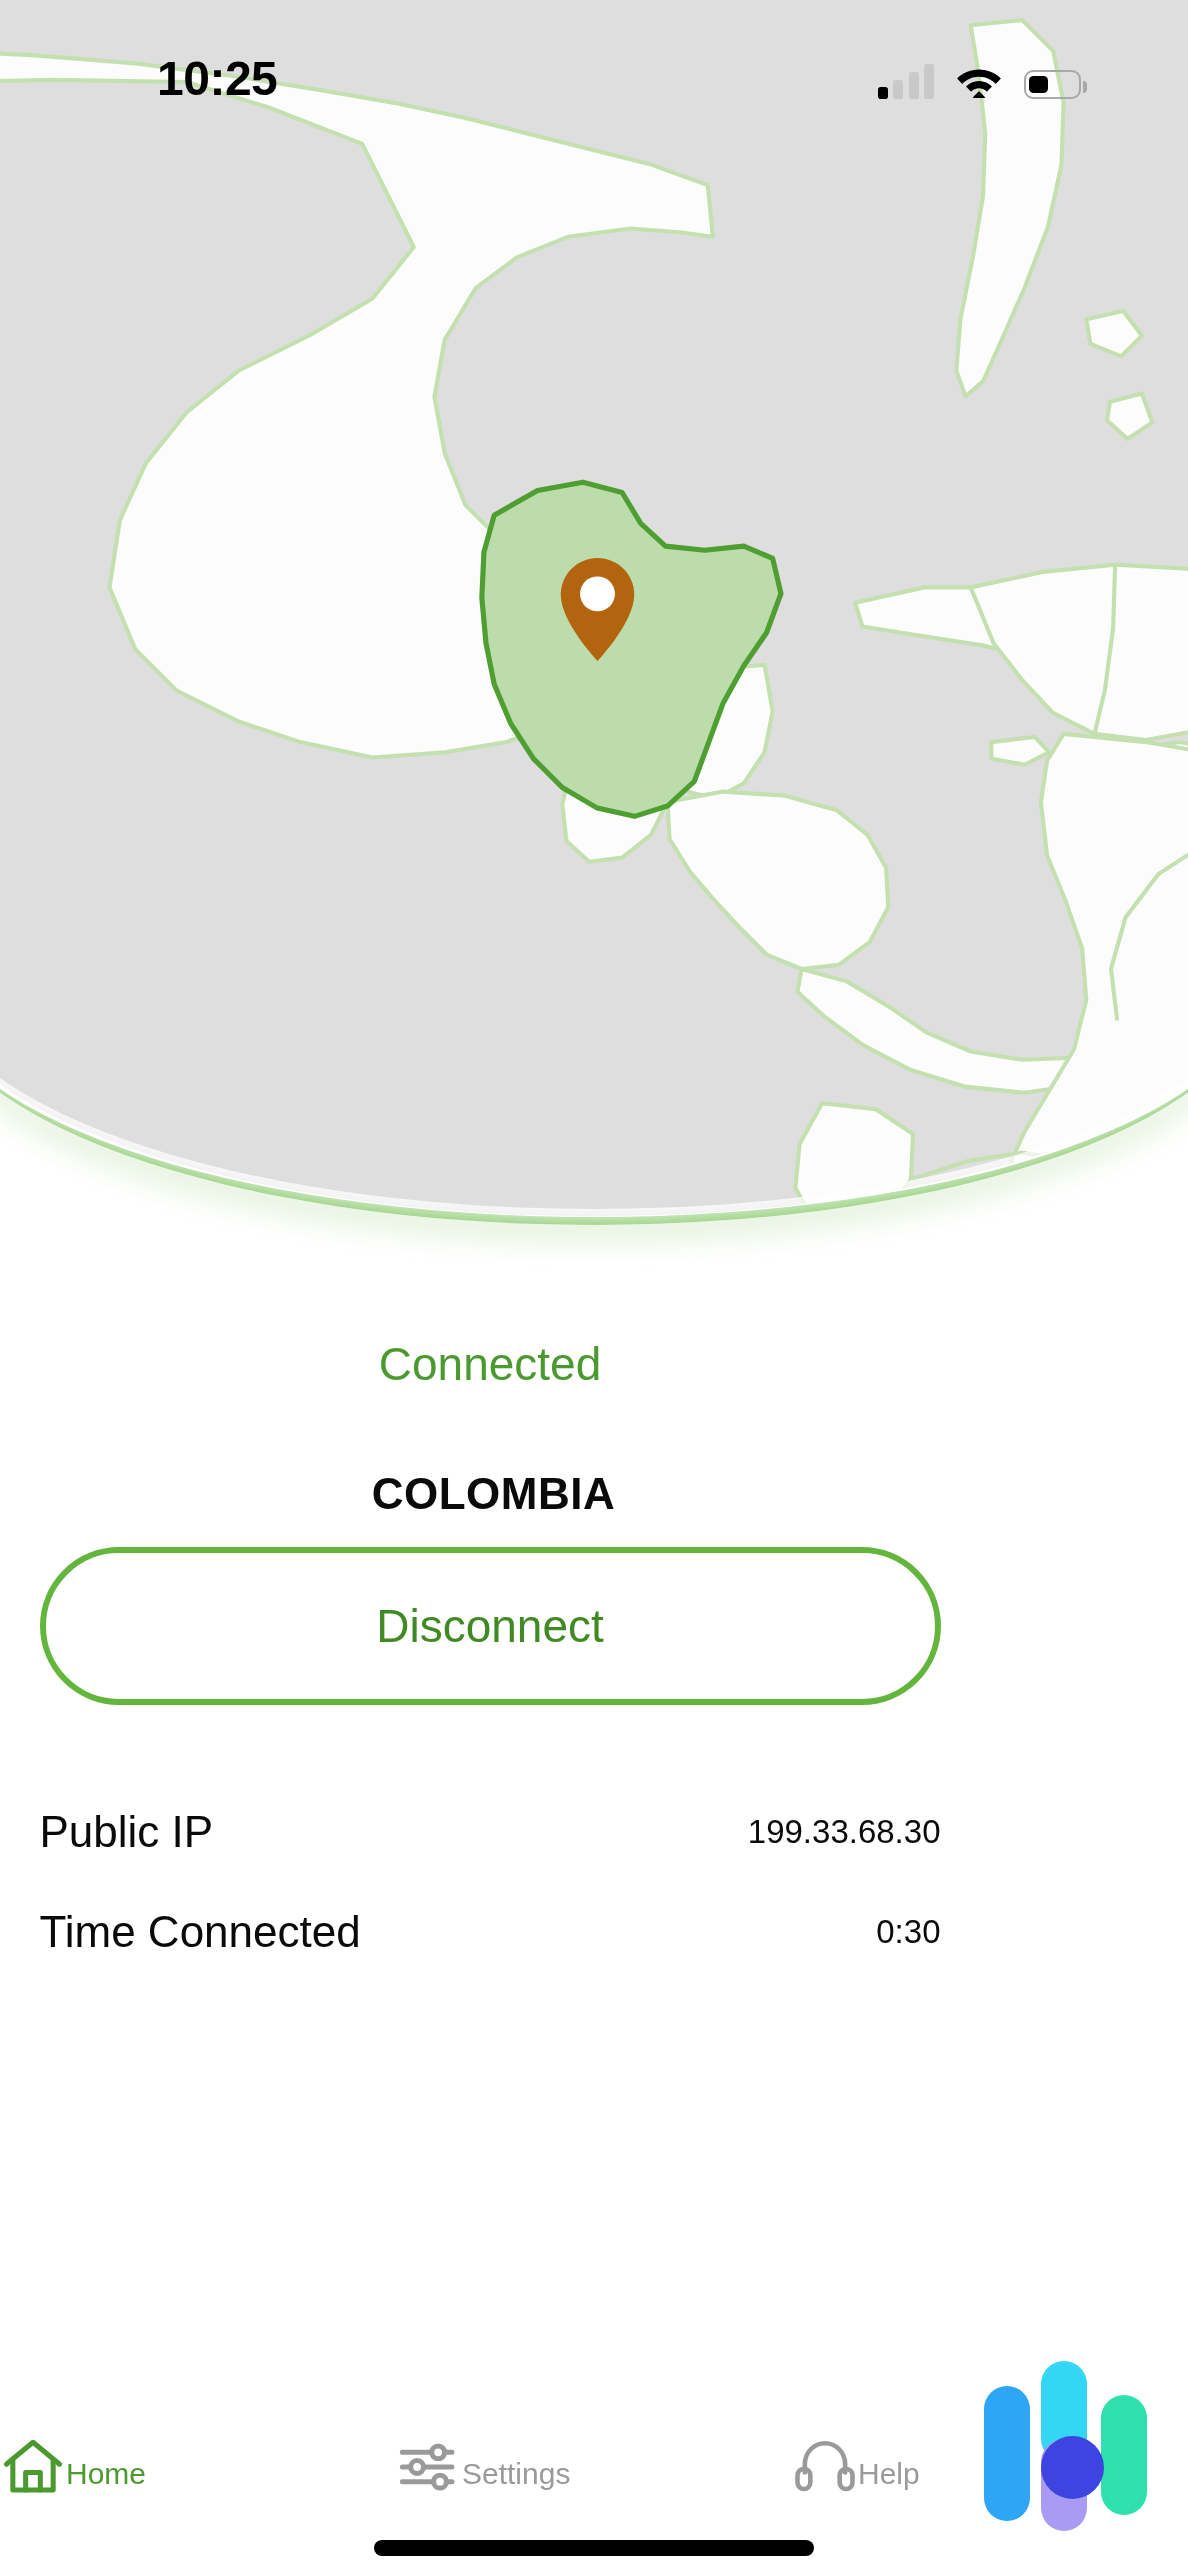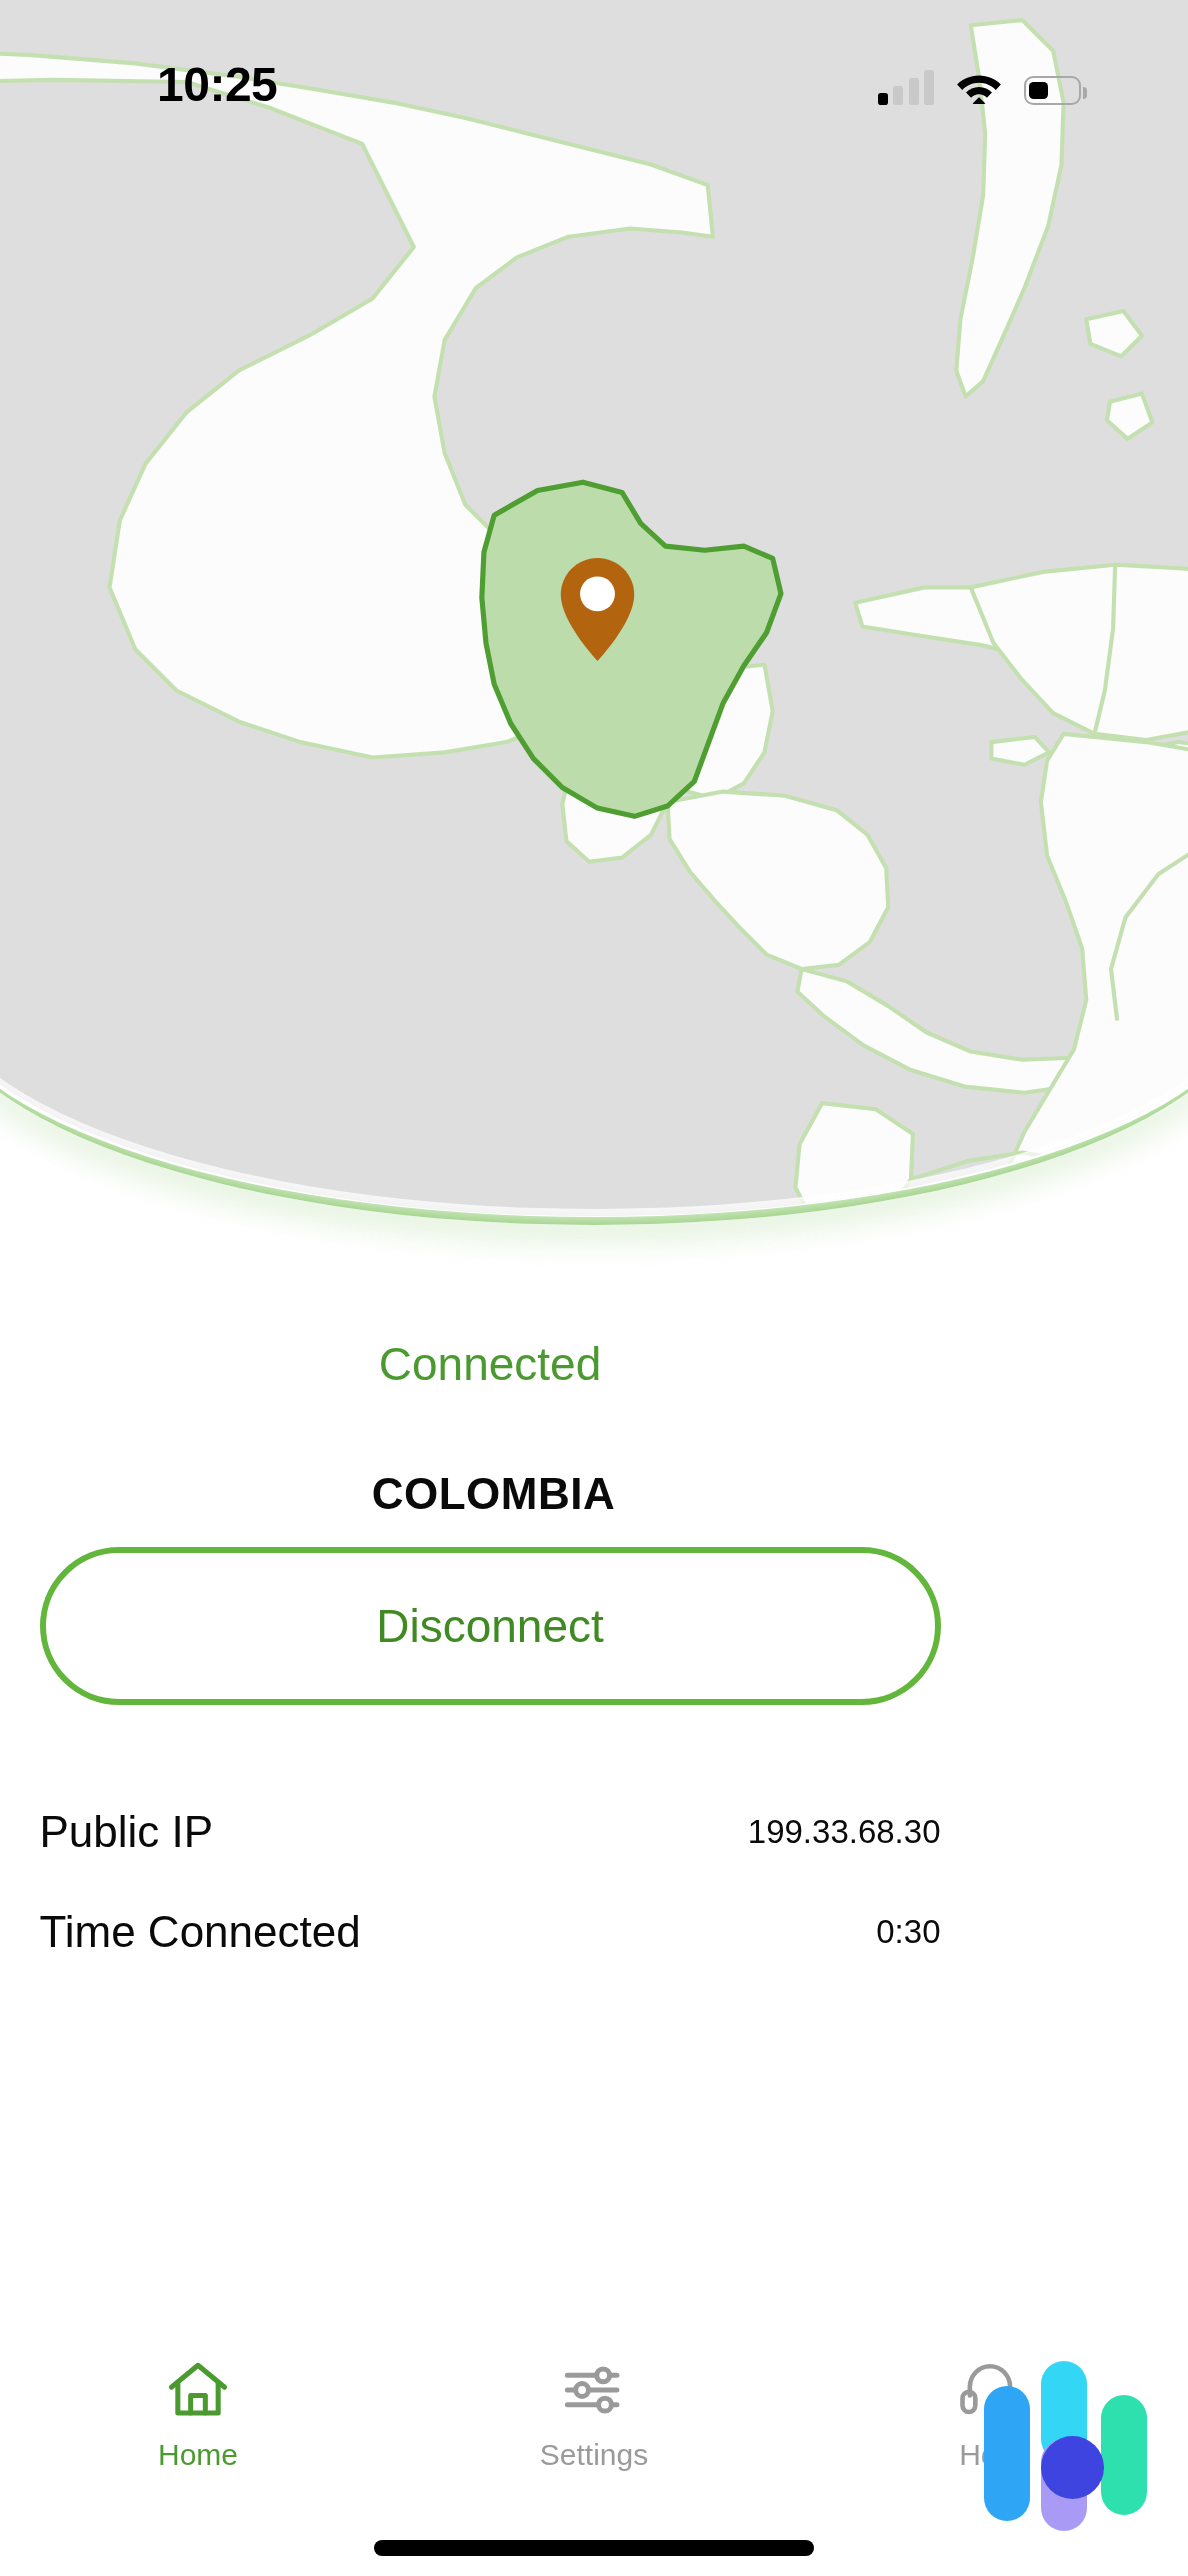--- a/index.html
+++ b/index.html
@@ -11,21 +11,21 @@
   }
   #phone {
     position:relative;
     width:1188px; height:2576px;
     background:#ffffff;
     overflow:hidden;
   }
 
   
   #status-bar {
-    position:absolute; top:10px; left:0;
+    position:absolute; top:4px; left:0;
     width:1178px; height:138px;
     z-index:40;
     pointer-events:none;
   }
   #status-time {
     position:absolute;
     left:157px; top:46px;
     font-size:48px;
     font-weight:700;
     color:#000000;
@@ -183,21 +183,21 @@
     position:absolute;
     left:0; bottom:0;
     width:1188px; height:247px;
     background:#ffffff;
     display:flex;
     z-index:20;
   }
   .tab-item {
     flex:1 1 0;
     display:flex;
-    flex-direction:column;
+    flex-direction:row;
     align-items:center;
     justify-content:flex-start;
     padding-top:28px;
     cursor:pointer;
     position:relative;
   }
   .tab-icon { height:66px; width:66px; display:block; }
   .tab-label {
     margin-top:13px;
     font-size:30px;

